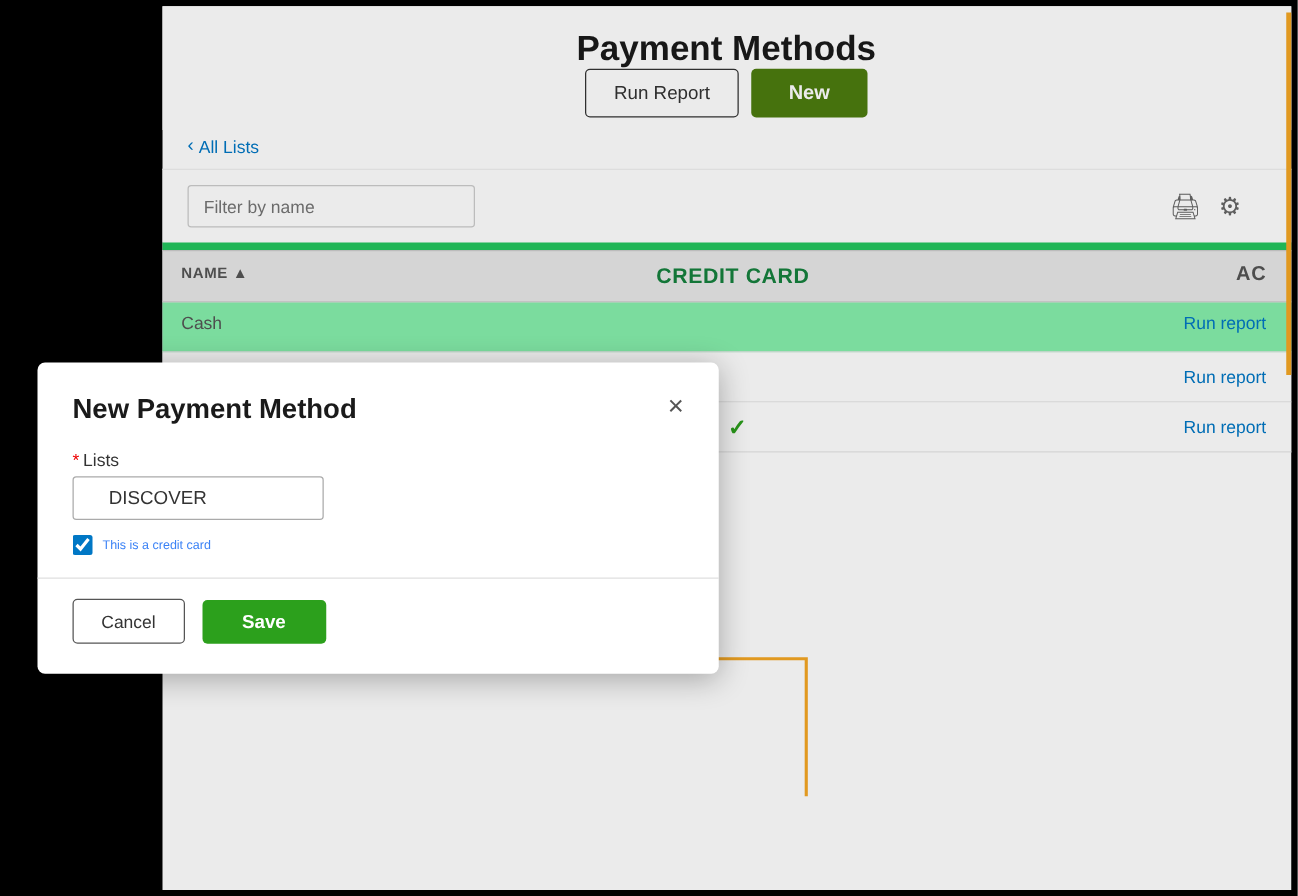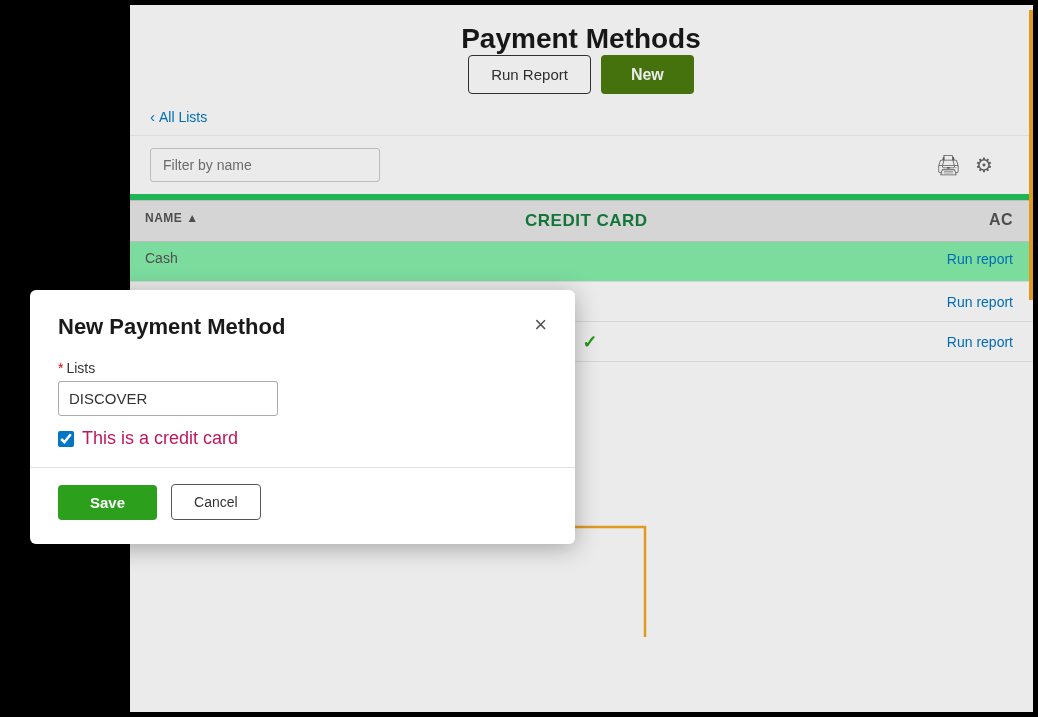--- a/index.html
+++ b/index.html
@@ -100,27 +100,27 @@
   <div style="display:flex;justify-content:space-between;align-items:flex-start;margin-bottom:20px;">
     <h2 style="font-size:22px;font-weight:bold;color:#1a1a1a;font-family:Arial,sans-serif;">New Payment Method</h2>
     <button style="font-size:22px;cursor:pointer;color:#555;background:none;border:none;line-height:1;padding:0;font-family:Arial,sans-serif;">×</button>
   </div>
 
   <div style="margin-bottom:12px;">
     <div style="font-size:14px;color:#333;margin-bottom:5px;display:flex;align-items:center;gap:3px;font-family:Arial,sans-serif;">
       <span style="color:#e00;font-size:14px;">*</span>
       <span>Lists</span>
     </div>
-    <input style="width: 220px; border: 1px solid rgb(170, 170, 170); border-radius: 3px; padding: 8px 10px; font-size: 15px; color: rgb(51, 51, 51); outline: none; font-family: Arial, sans-serif;" value="DISCOVER">
+    <input style="width: 201px; border: 1px solid rgb(170, 170, 170); border-radius: 3px; padding: 8px 28px; font-size: 15px; color: rgb(51, 51, 51); outline: none; font-family: Arial, sans-serif;" value="DISCOVER">
   </div>
 
   <div style="display:flex;align-items:center;gap:8px;margin-bottom:18px;">
     <input type="checkbox" checked="" style="width: 16px; height: 16px; cursor: pointer; accent-color: rgb(0, 119, 197);">
-    <label style="font-size:18px;color:#be185d;cursor:pointer;font-family:Arial,sans-serif;">This is a credit card</label>
+    <label style="font-size:10px;color:#3b82f6;cursor:pointer;font-family:Arial,sans-serif;">This is a credit card</label>
   </div>
 
   <hr style="border:none;border-top:1px solid #e0e0e0;margin:0 -28px 16px -28px;">
 
   <div style="display:flex;gap:14px;align-items:center;">
+    <button style="padding:9px 22px;border:1.5px solid #555;background:#fff;border-radius:4px;font-size:14px;cursor:pointer;color:#333;font-family:Arial,sans-serif;">Cancel</button>
     <button style="padding:9px 32px;background:#2ca01c;color:#fff;border:none;border-radius:4px;font-size:15px;font-weight:bold;cursor:pointer;font-family:Arial,sans-serif;">Save</button>
-    <button style="padding:9px 22px;border:1.5px solid #555;background:#fff;border-radius:4px;font-size:14px;cursor:pointer;color:#333;font-family:Arial,sans-serif;">Cancel</button>
   </div>
 </div>
 
 </body></html>

